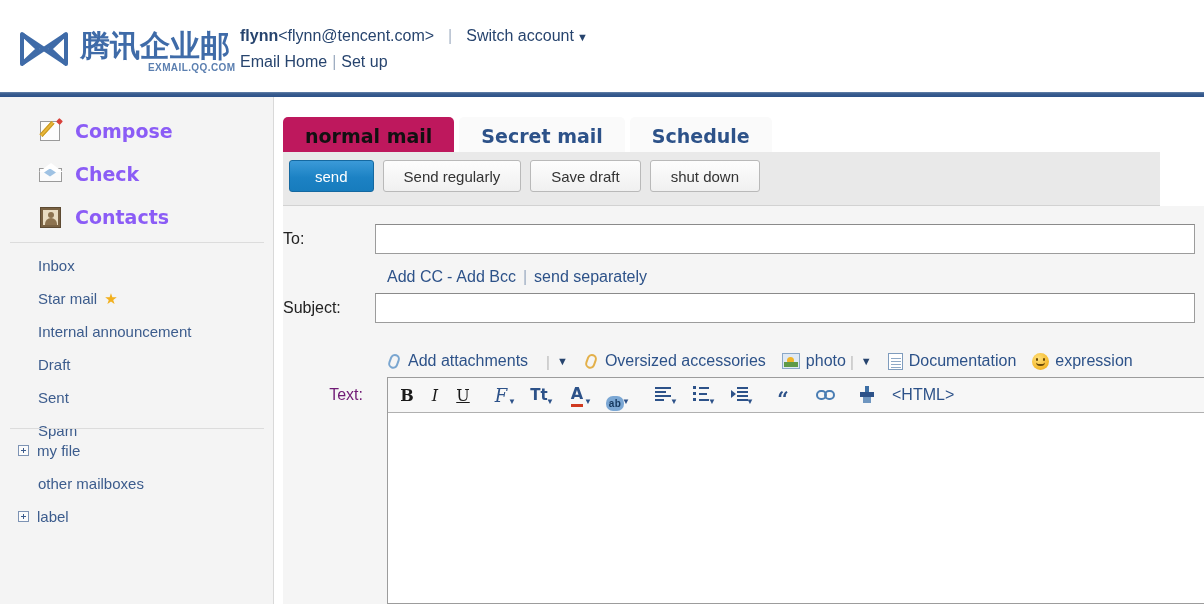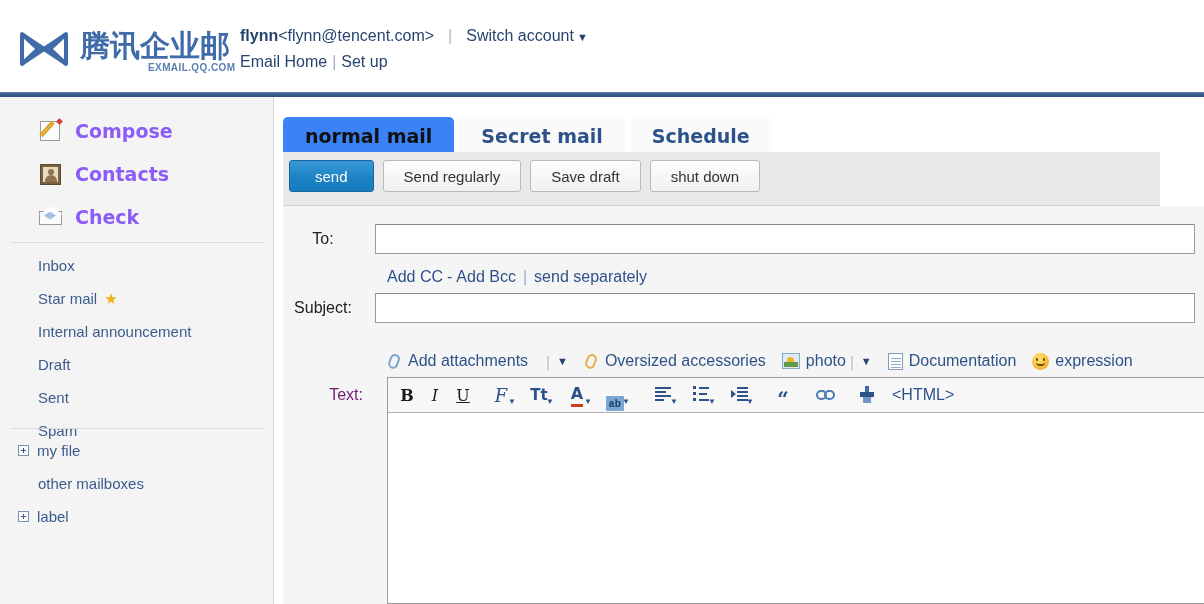--- a/index.html
+++ b/index.html
@@ -189,21 +189,21 @@
   .tab {
     height: 38px; margin-right: 5px;
     padding: 0 22px;
     display: flex; align-items: center;
     border-radius: 5px 5px 0 0;
     font-size: 19px; font-weight: bold;
     font-family: "DejaVu Sans", sans-serif;
     cursor: pointer;
   }
   .tab.inactive { background: #fafafa; color: #2d5289; }
-  .tab.active { background: #3b82f6; color: #111111; }
+  .tab.active { background: #be185d; color: #111111; }
 
   
   #toolstrip {
     position: absolute; left: 8px; top: 55px;
     width: 877px; height: 54px;
     background: #e9e9e9;
     border-bottom: 1px solid #d2d2d2;
   }
   #btnrow { position: absolute; left: 6px; top: 8px; display: flex; }
   .btn {
@@ -224,21 +224,21 @@
   }
 
   
   #formbody {
     position: absolute; left: 8px; top: 109px;
     width: 921px; height: 398px;
     background: #f5f5f5;
   }
   .field-row { position: absolute; display: flex; align-items: center; }
   .field-label {
-    width: 92px; text-align: center; padding-right: 12px;
+    width: 92px; text-align: left; padding-right: 12px;
     font-size: 16px; color: #222222;
   }
   .field-input {
     height: 30px; width: 820px;
     background: #ffffff; border: 1px solid #9c9c9c;
     border-top-color: #8a8a8a;
   }
   .field-input input {
     width: 100%; height: 100%; border: 0; outline: none;
     padding: 0 6px; font-size: 15px; background: transparent;
@@ -341,21 +341,21 @@
   .tb-a {
     font-family: "DejaVu Sans", sans-serif; font-size: 16px; font-weight: bold;
     color: #2d5289; position: relative; padding-bottom: 4px;
   }
   .tb-a::after {
     content: ""; position: absolute; left: 0; right: 0; bottom: 0;
     height: 3px; background: #d03a20;
   }
   .tb-ab {
     background: #7ba7d4; color: #14375e; font-size: 10px; font-weight: bold;
-    padding: 2px 3px; border-radius: 1px; letter-spacing: 0.5px; margin-top: 17px;
+    padding: 2px 3px; border-radius: 7px; letter-spacing: 0.5px; margin-top: 17px;
   }
   .lines { width: 16px; }
   .lines i {
     display: block; height: 2px; background: #2d5289; margin-bottom: 2px;
   }
   .lines i:nth-child(1) { width: 16px; }
   .lines i:nth-child(2) { width: 11px; }
   .lines i:nth-child(3) { width: 16px; }
   .lines i:nth-child(4) { width: 9px; }
   .blist { width: 16px; }
@@ -418,35 +418,35 @@
   <div id="nav-big-group">
     <div class="nav-big">
       <span class="bigicon ic-compose">
         <span class="page"></span>
           <span class="pencil"></span>
           <span class="tip"></span>
       </span>
       <span class="biglabel">Compose</span>
     </div>
     <div class="nav-big">
+      <span class="bigicon ic-check">
+        <span class="env"></span>
+          <span class="flapL"></span>
+          <span class="diamond"></span>
+      </span>
+      <span class="biglabel">Check</span>
+    </div>
+    <div class="nav-big">
       <span class="bigicon ic-contacts">
         <span class="frame"></span>
           <span class="inner"></span>
           <span class="head"></span>
           <span class="body"></span>
       </span>
       <span class="biglabel">Contacts</span>
-    </div>
-    <div class="nav-big">
-      <span class="bigicon ic-check">
-        <span class="env"></span>
-          <span class="flapL"></span>
-          <span class="diamond"></span>
-      </span>
-      <span class="biglabel">Check</span>
     </div>
   </div>
 
   <div id="nav-divider"></div>
 
   <div id="folder-list">
     <div class="folder-row">
       <span class="flabel">Inbox</span>
     </div>
     <div class="folder-row">

